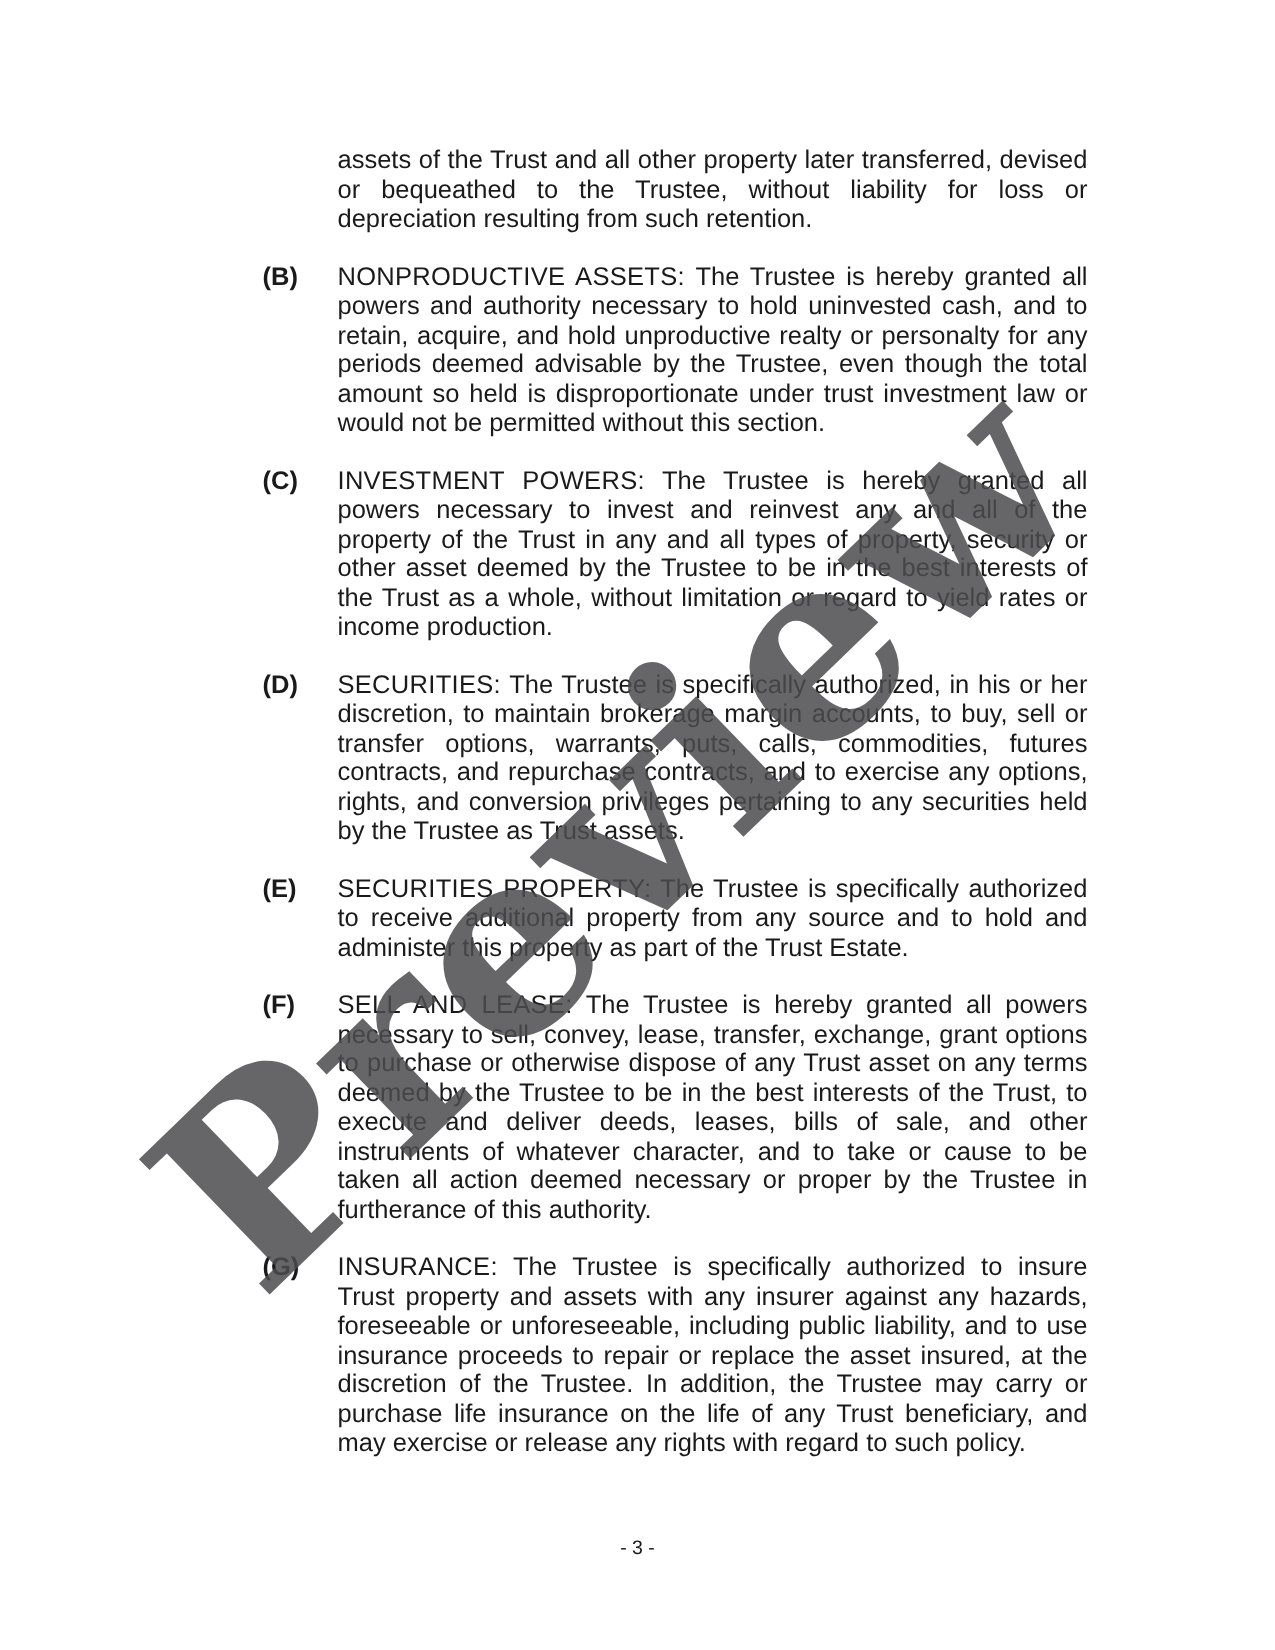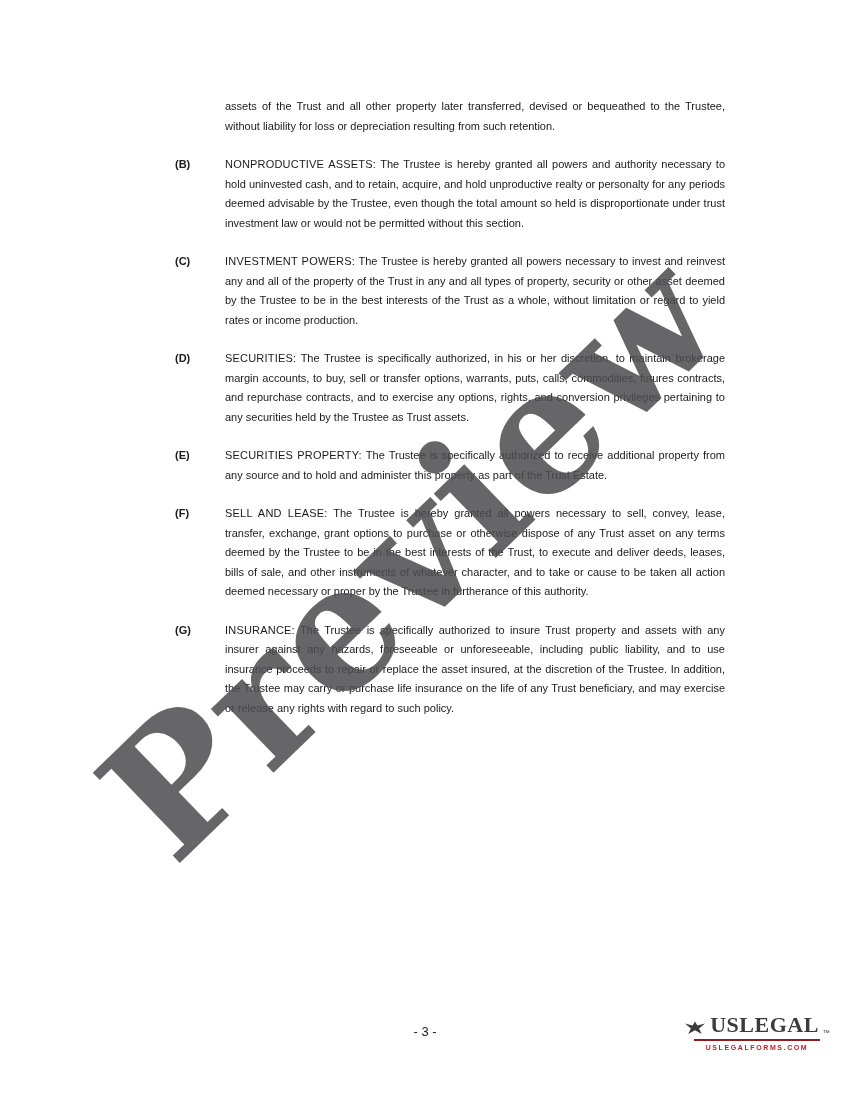--- a/index.html
+++ b/index.html
@@ -8,21 +8,21 @@
     width:850px;height:1100px;
     background:#ffffff;
     overflow:hidden;
     font-family:"Liberation Sans", sans-serif;
     color:#1a1a1a;
   }
   .content{
     position:absolute;
     left:225px;top:97px;
     width:500px;
-    font-size:11px;
+    font-size:17px;
     line-height:19.5px;
     text-align:justify;
   }
   .para{margin:0 0 19px 0;}
   .section{position:relative;margin:0 0 19px 0;}
   .sec-label{
     position:absolute;
     left:-50px;top:0;
     width:46px;
     font-weight:bold;
@@ -123,27 +123,14 @@
 
     <div class="section">
       <span class="sec-label">(G)</span>
       <p class="para"><span class="sec-heading">INSURANCE:</span> <span>The Trustee is specifically authorized to insure Trust property and assets with any insurer against any hazards, foreseeable or unforeseeable, including public liability, and to use insurance proceeds to repair or replace the asset insured, at the discretion of the Trustee. In addition, the Trustee may carry or purchase life insurance on the life of any Trust beneficiary, and may exercise or release any rights with regard to such policy.</span></p>
     </div>
 
   </div>
 
   <div class="footer-pageno">- 3 -</div>
 
-  <div class="brand">
-    <div class="brand-row">
-      <span class="eagle">
-        <svg viewBox="0 0 24 16" width="22" height="16" aria-hidden="true">
-          <path d="M12 1 L9.4 5.2 L1 3.2 L7.6 8.6 L4.6 14.6 L12 10.4 L19.4 14.6 L16.4 8.6 L23 3.2 L14.6 5.2 Z" fill="#3b3b3d"></path>
-        </svg>
-      </span>
-      <span class="brand-word">USLEGAL</span>
-      <span class="brand-tm">™</span>
-    </div>
-    <div class="brand-rule"></div>
-    <div class="brand-tag">USLEGALFORMS.COM</div>
-  </div>
 
 </div>
 
 </body></html>

